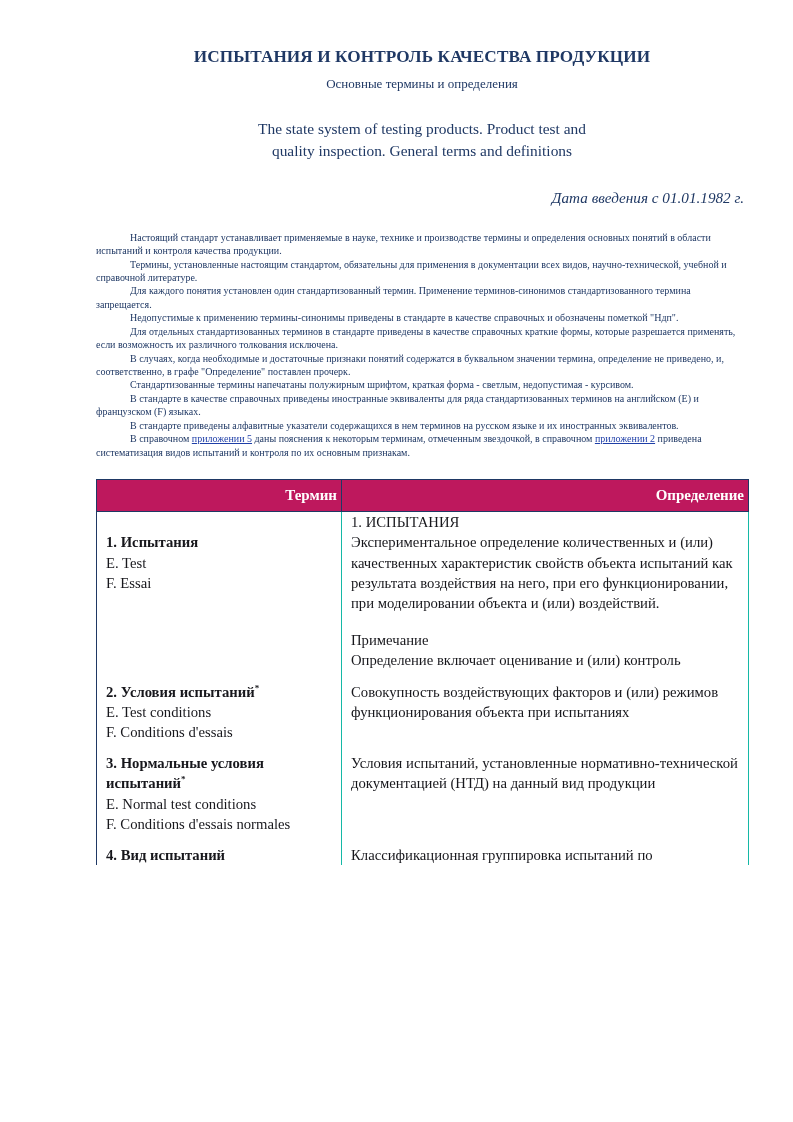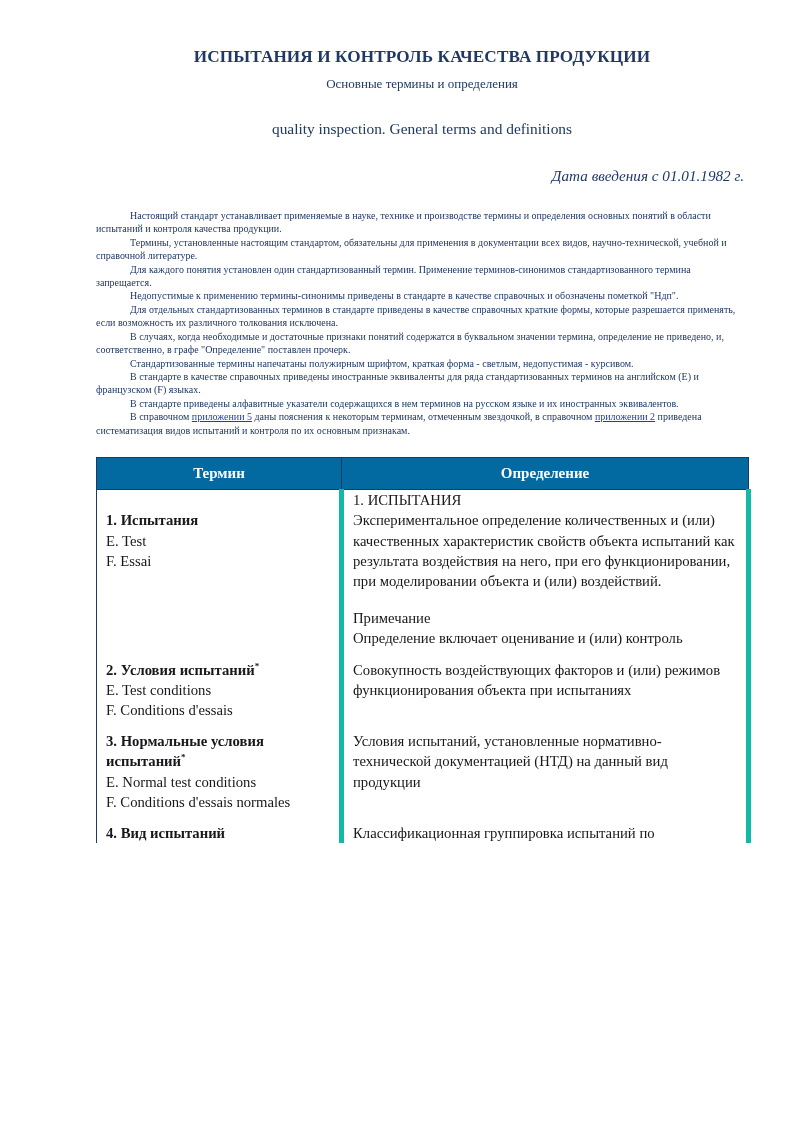--- a/index.html
+++ b/index.html
@@ -89,32 +89,32 @@
     width: 652px;
     border-collapse: collapse;
     table-layout: fixed;
     border: 1px solid #1f3864;
     border-bottom: none;
   }
   .term-table col.c1 { width: 245px; }
   .term-table col.c2 { width: 407px; }
 
   .term-table th {
-    background: #0369a1;
+    background: #be185d;
     color: #ffffff;
     font-weight: bold;
     font-size: 15px;
-    text-align: center;
+    text-align: right;
     padding: 6px 4px 7px 4px;
     border: 1px solid #1f3864;
     line-height: 1.2;
   }
   .term-table td {
     border-left: 1px solid #1f3864;
-    border-right: 5px solid #14b8a6;
+    border-right: 1px solid #14b8a6;
     vertical-align: top;
     padding: 0 9px;
     font-size: 14.7px;
     line-height: 1.375;
     color: #17171c;
   }
   .sec-head-cell {
     color: #1f3864;
     font-size: 15px;
     padding-top: 7px;
@@ -155,20 +155,21 @@
 </head>
 <body>
 
 <div class="page">
   <div class="content">
 
     <h1 class="title-main">ИСПЫТАНИЯ И КОНТРОЛЬ КАЧЕСТВА ПРОДУКЦИИ</h1>
     <div class="title-sub">Основные термины и определения</div>
 
     <div class="title-en">
+      <div>The state system of testing products. Product test and</div>
       <div>quality inspection. General terms and definitions</div>
     </div>
 
     <div class="date-line">Дата введения с 01.01.1982 г.</div>
 
     <div class="body-block">
       <p class="para">Настоящий стандарт устанавливает применяемые в науке, технике и производстве термины и определения основных понятий в области испытаний и контроля качества продукции.</p>
       <p class="para">Термины, установленные настоящим стандартом, обязательны для применения в документации всех видов, научно-технической, учебной и справочной литературе.</p>
       <p class="para">Для каждого понятия установлен один стандартизованный термин. Применение терминов-синонимов стандартизованного термина запрещается.</p>
       <p class="para">Недопустимые к применению термины-синонимы приведены в стандарте в качестве справочных и обозначены пометкой "Ндп".</p>

